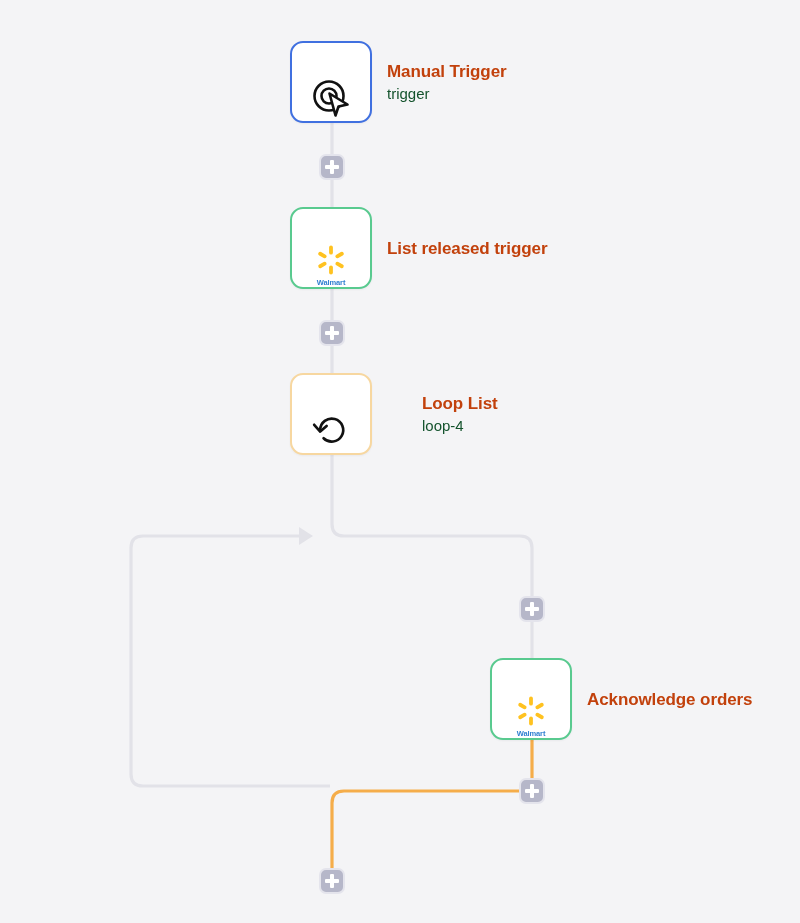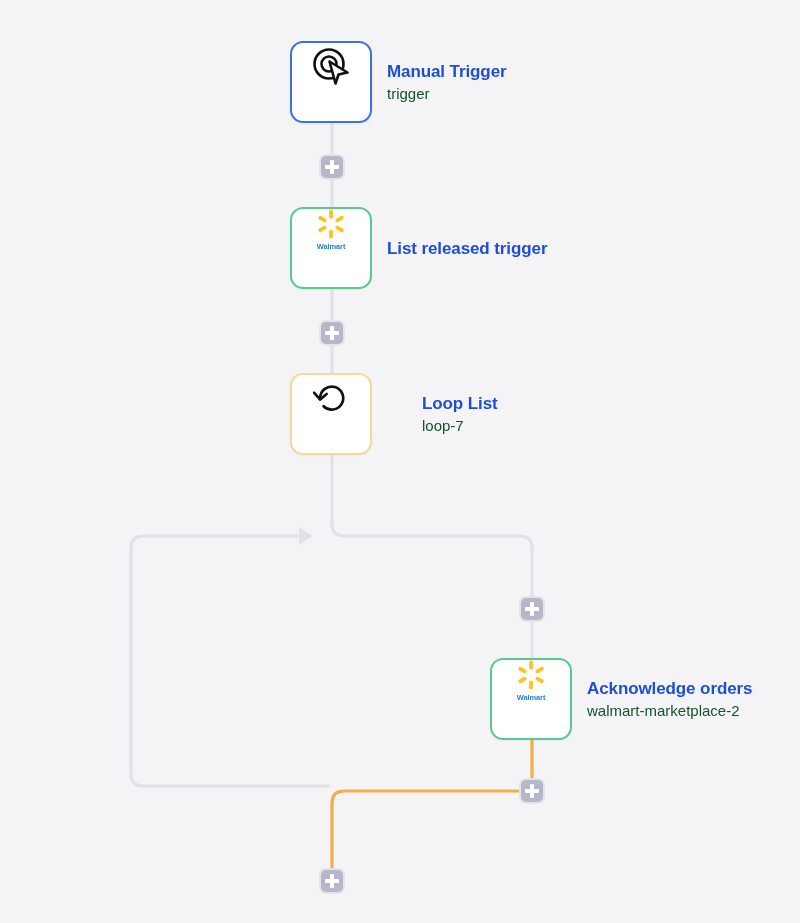--- a/index.html
+++ b/index.html
@@ -35,37 +35,37 @@
     align-items: center;
   }
   .node-box {
     width: 82px;
     height: 82px;
     box-sizing: border-box;
     background: #ffffff;
     border-radius: 13px;
     border: 2px solid #d8dae0;
     display: flex;
-    align-items: flex-start;
+    align-items: flex-end;
     justify-content: center;
     flex: none;
     box-shadow: 0 1px 2px rgba(30,35,60,0.05);
   }
   .node-box.accent-blue   { border-color: #4070e0; }
   .node-box.accent-green  { border-color: #59ca8f; }
   .node-box.accent-amber  { border-color: #f7d7a0; }
 
   .node-labels {
     margin-left: 15px;
     white-space: nowrap;
   }
   .node-title {
     font-size: 17px;
     font-weight: bold;
-    color: #1d4ed8;
+    color: #c2410c;
     letter-spacing: -0.1px;
     line-height: 21px;
   }
   .node-sub {
     font-size: 15px;
     color: #14532d;
     line-height: 21px;
     margin-top: 1px;
   }
 
@@ -172,21 +172,21 @@
 
   <div class="node" style="left:290px; top:373px;gap:35px;">
     <div class="node-box accent-amber">
       <svg width="46" height="46" viewBox="0 0 46 46">
         <path d="M12.2,23 A11.5,11.5 0 1 1 15.6,31.3" fill="none" stroke="#111111" stroke-width="2.7" stroke-linecap="round"></path>
         <path d="M6.2,17.8 L12.2,24.6 L18.6,18.9" fill="none" stroke="#111111" stroke-width="2.7" stroke-linecap="round" stroke-linejoin="round"></path>
       </svg>
     </div>
     <div class="node-labels">
       <div class="node-title">Loop List</div>
-      <div class="node-sub">loop-7</div>
+      <div class="node-sub">loop-4</div>
     </div>
   </div>
 
   <div class="node" style="left:490px; top:658px;">
     <div class="node-box accent-green">
       <div class="walmart">
         <svg width="30" height="30" viewBox="0 0 30 30">
           <g fill="#ffc220">
             <rect x="13.1" y="0.6" width="3.8" height="9" rx="1.9"></rect>
             <rect x="13.1" y="20.4" width="3.8" height="9" rx="1.9"></rect>
@@ -194,21 +194,20 @@
             <rect x="13.1" y="20.4" width="3.8" height="9" rx="1.9" transform="rotate(60 15 15)"></rect>
             <rect x="13.1" y="0.6" width="3.8" height="9" rx="1.9" transform="rotate(120 15 15)"></rect>
             <rect x="13.1" y="20.4" width="3.8" height="9" rx="1.9" transform="rotate(120 15 15)"></rect>
           </g>
         </svg>
         <div class="walmart-word">Walmart</div>
       </div>
     </div>
     <div class="node-labels">
       <div class="node-title">Acknowledge orders</div>
-      <div class="node-sub">walmart-marketplace-2</div>
     </div>
   </div>
 
   <div class="plus-btn" style="left:319px; top:154px;">
     <span class="bar-h"></span>
     <span class="bar-v"></span>
   </div>
 
   <div class="plus-btn" style="left:319px; top:320px;">
     <span class="bar-h"></span>

